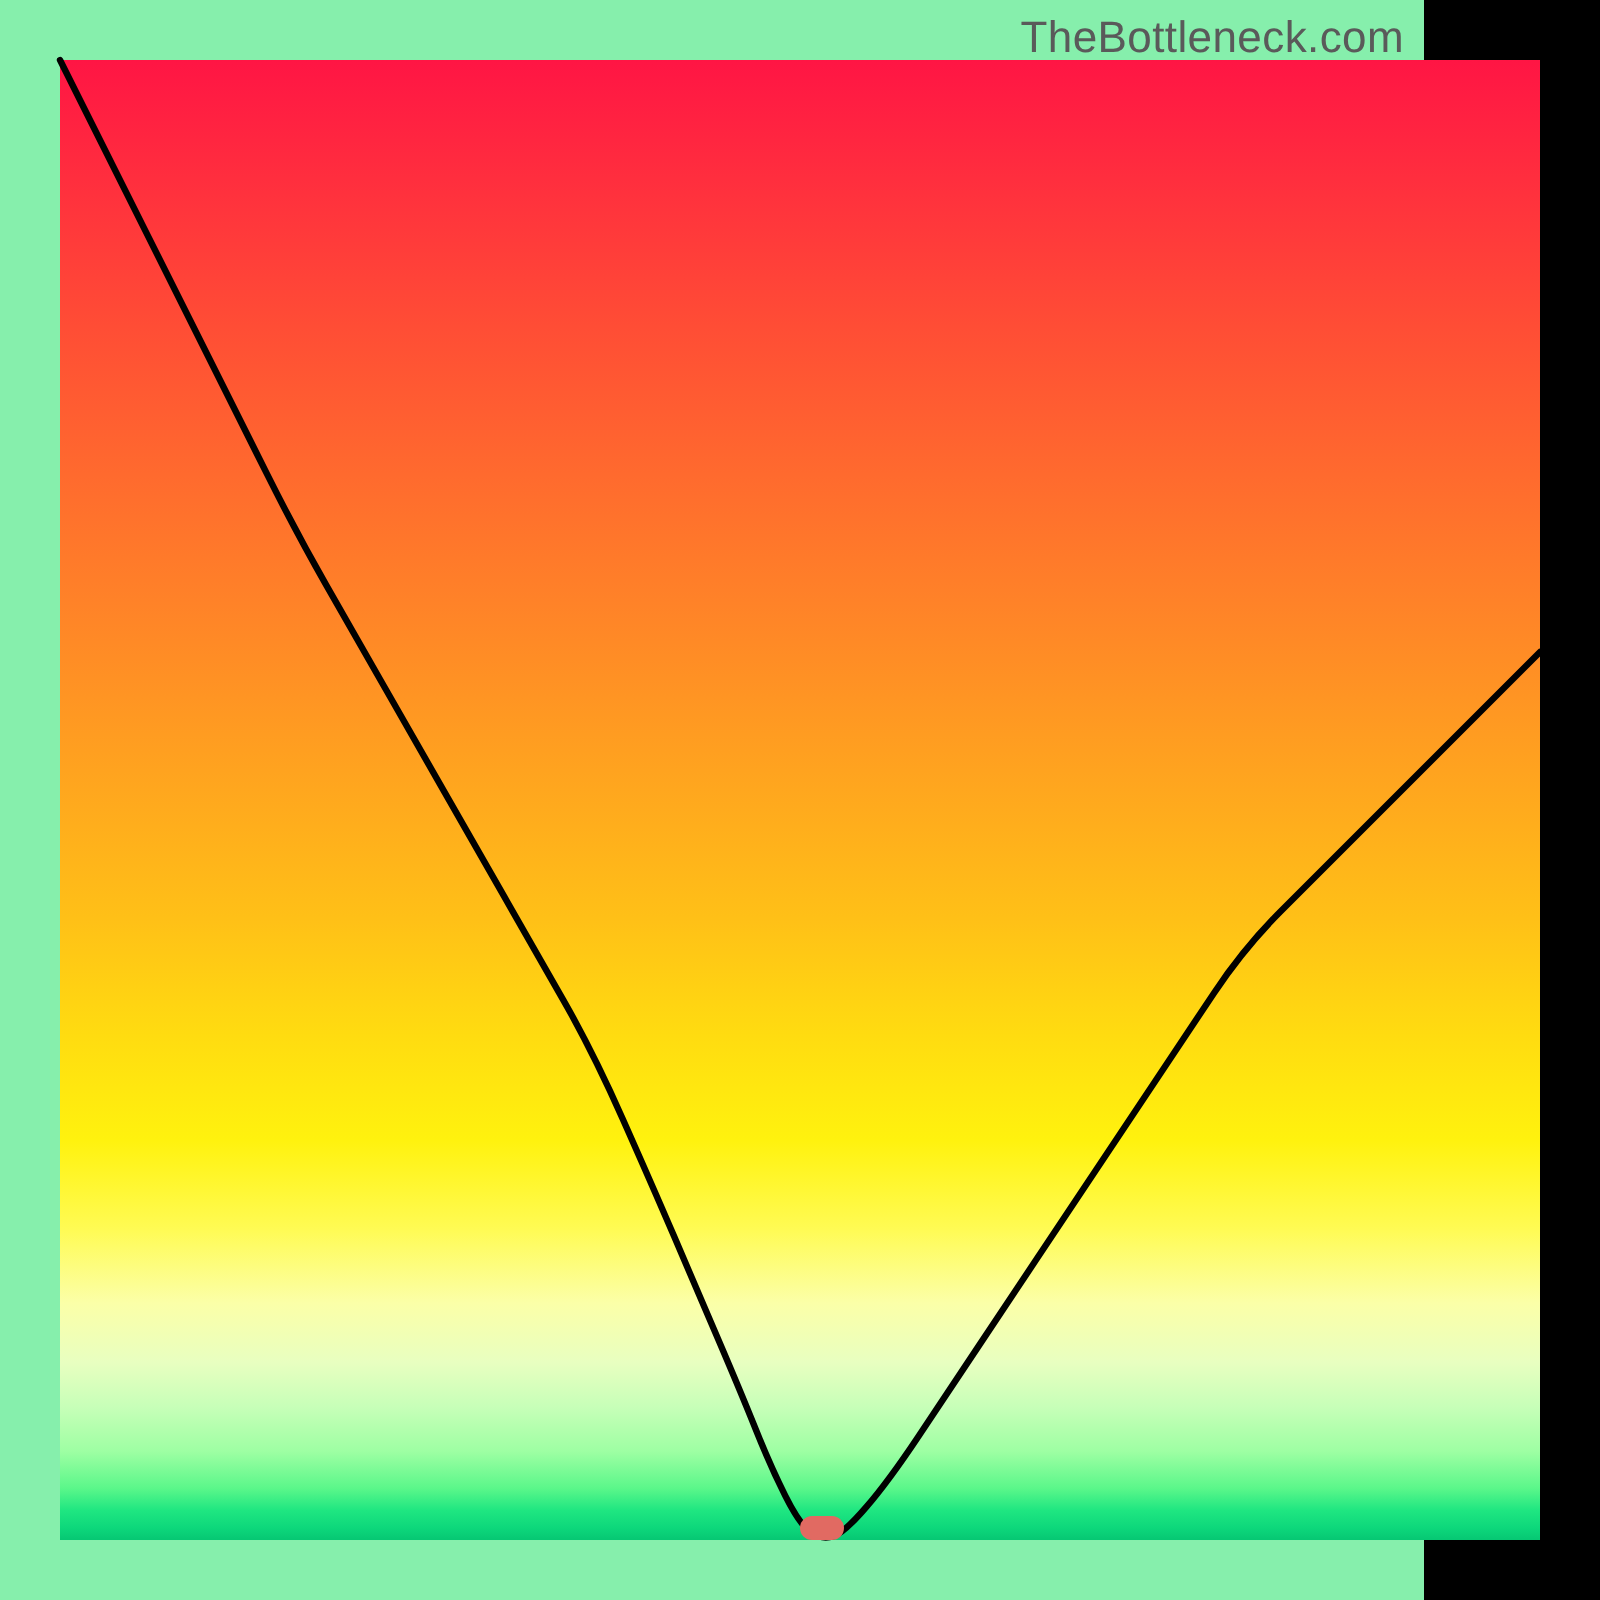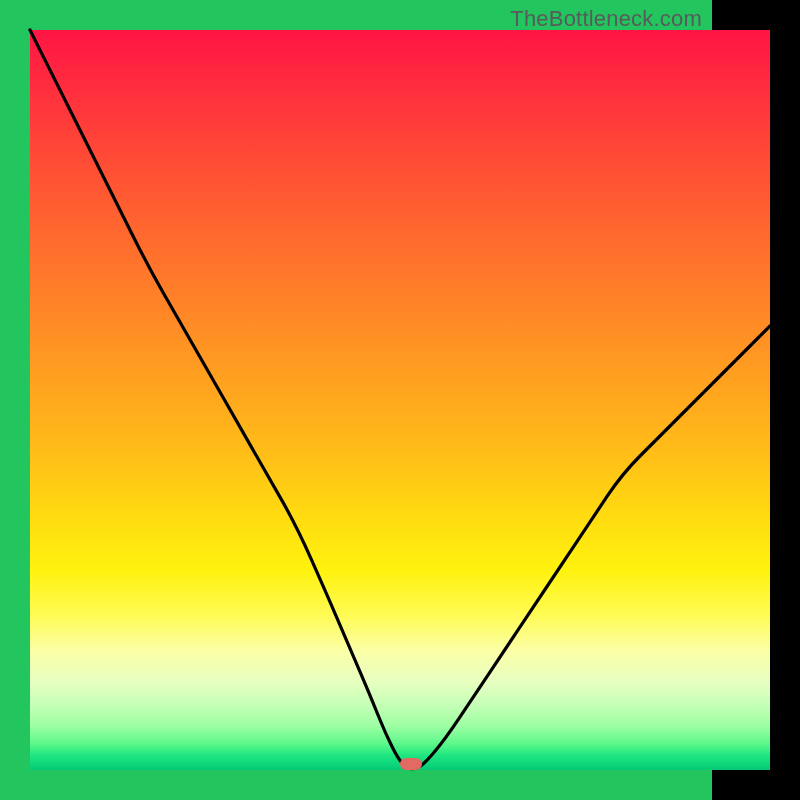--- a/index.html
+++ b/index.html
@@ -8,21 +8,21 @@
     width: 800px;
     height: 800px;
     background: #000;
     overflow: hidden;
     font-family: Arial, Helvetica, sans-serif;
   }
   .frame {
     position: relative;
     width: 712px;
     height: 800px;
-    background: #22c55e;
+    background: #86efac;
   }
   .plot-area {
     position: absolute;
     left: 30px;
     top: 30px;
     width: 740px;
     height: 740px;
     
     background: linear-gradient(
       to bottom,

